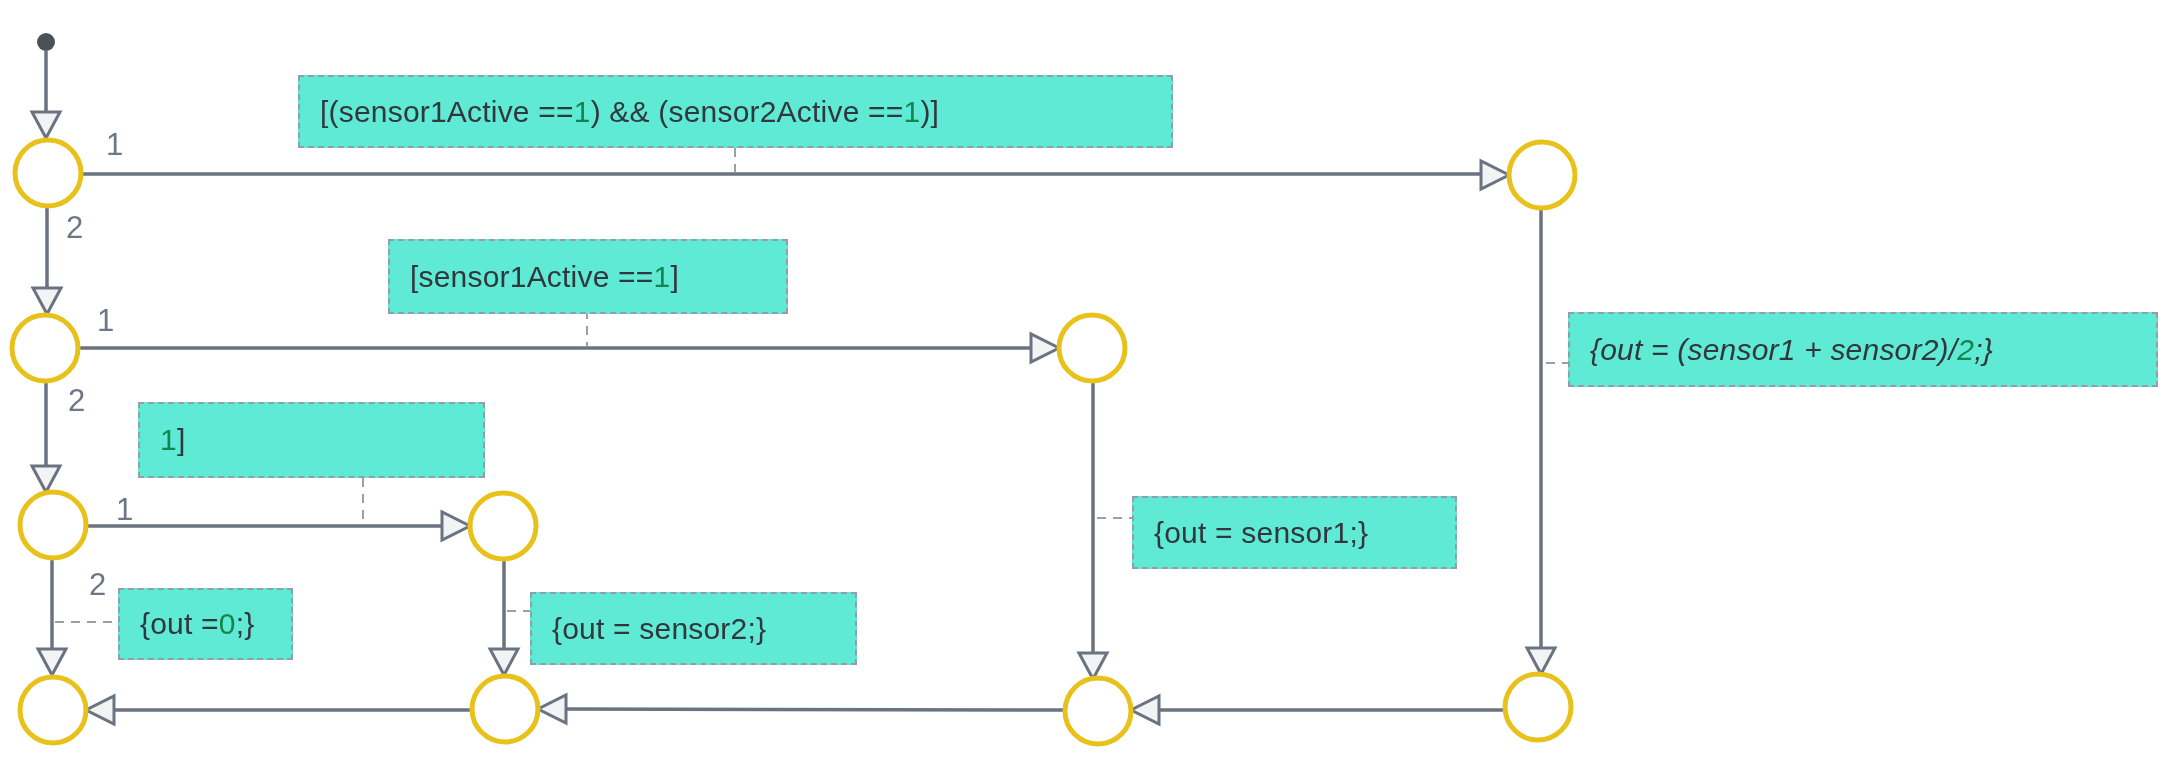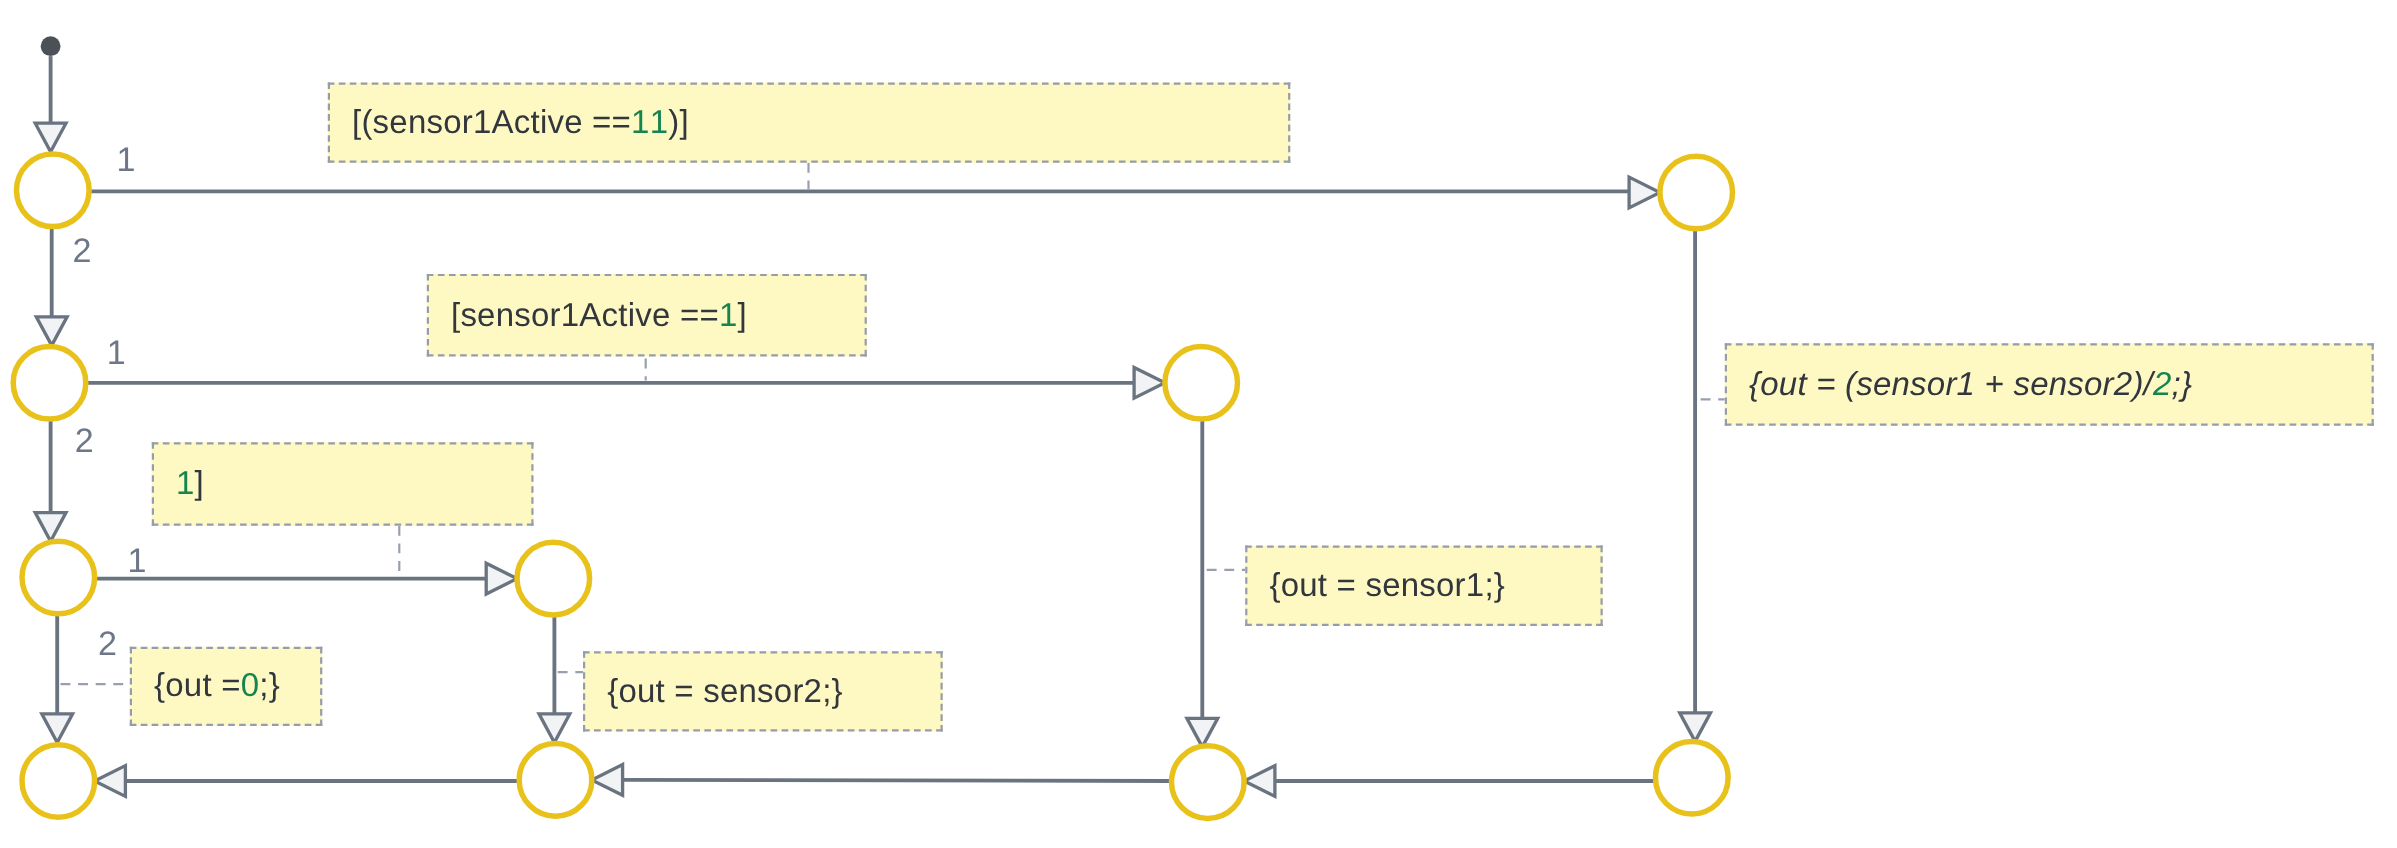--- a/index.html
+++ b/index.html
@@ -7,21 +7,21 @@
     position:relative;width:2179px;height:771px;background:#ffffff;overflow:hidden;
     font-family:"Liberation Sans","DejaVu Sans",sans-serif;
   }
   #stage svg{position:absolute;left:0;top:0;}
   .tline{stroke:#6A7380;stroke-width:3.5;fill:none;}
   .conn{stroke:#98A0AD;stroke-width:2;stroke-dasharray:9 7;fill:none;}
   .arrow{fill:#F2F3F5;stroke:#6A7380;stroke-width:3;stroke-linejoin:miter;}
   .junction{fill:#ffffff;stroke:#E9C11B;stroke-width:5;}
   .startdot{fill:#4C5158;stroke:none;}
   .box{
-    position:absolute;box-sizing:border-box;border:2px dashed #949DAC;background:#fef9c3;
+    position:absolute;box-sizing:border-box;border:2px dashed #949DAC;background:#5eead4;
     display:flex;align-items:center;padding:0 20px;font-size:30px;color:#32363D;
     white-space:nowrap;letter-spacing:0.2px;
   }
   .box .num{color:#15854F;}
   .olabel{position:absolute;font-size:31px;color:#6E7787;}
 </style>
 </head>
 <body>
 
 <div id="stage">
@@ -81,24 +81,25 @@
   <div class="olabel" style="left:106px;top:127px;">1</div>
   <div class="olabel" style="left:66px;top:210px;">2</div>
   <div class="olabel" style="left:97px;top:303px;">1</div>
   <div class="olabel" style="left:68px;top:383px;">2</div>
   <div class="olabel" style="left:116px;top:492px;">1</div>
   <div class="olabel" style="left:89px;top:567px;">2</div>
 
   <div class="box" style="left:298px;top:75px;width:875px;height:73px;">
       <span>[(sensor1Active == </span>
       <span class="num">1</span>
+      <span>) &amp;&amp; (sensor2Active == </span>
       <span class="num">1</span>
       <span>)]</span>
     </div>
-  <div class="box" style="left:388px;top:249px;width:400px;height:75px;">
+  <div class="box" style="left:388px;top:239px;width:400px;height:75px;">
       <span>[sensor1Active == </span>
       <span class="num">1</span>
       <span>]</span>
     </div>
   <div class="box" style="left:138px;top:402px;width:347px;height:76px;">
       <span class="num">1</span>
       <span>]</span>
     </div>
 
   <div class="box" style="left:1568px;top:312px;width:590px;height:75px;font-style:italic;">

